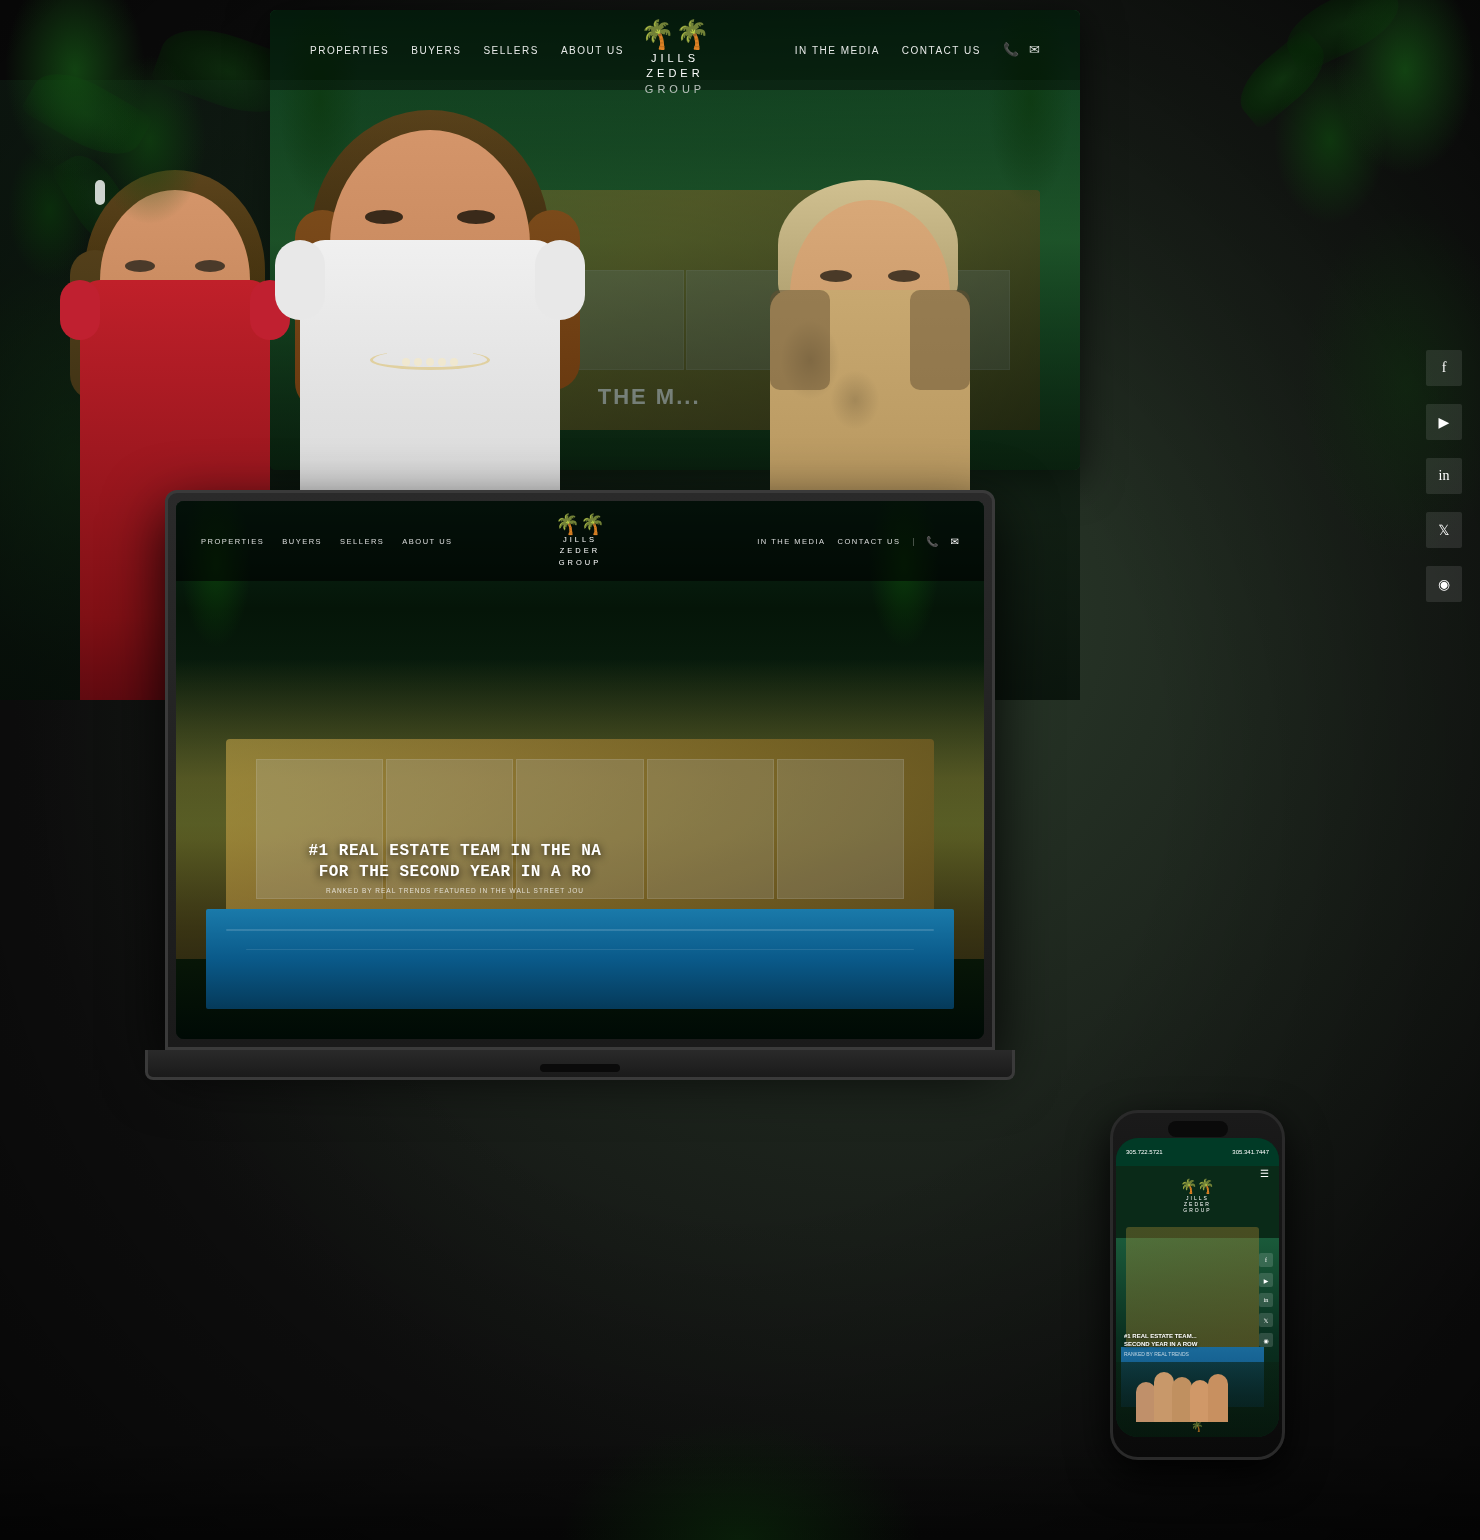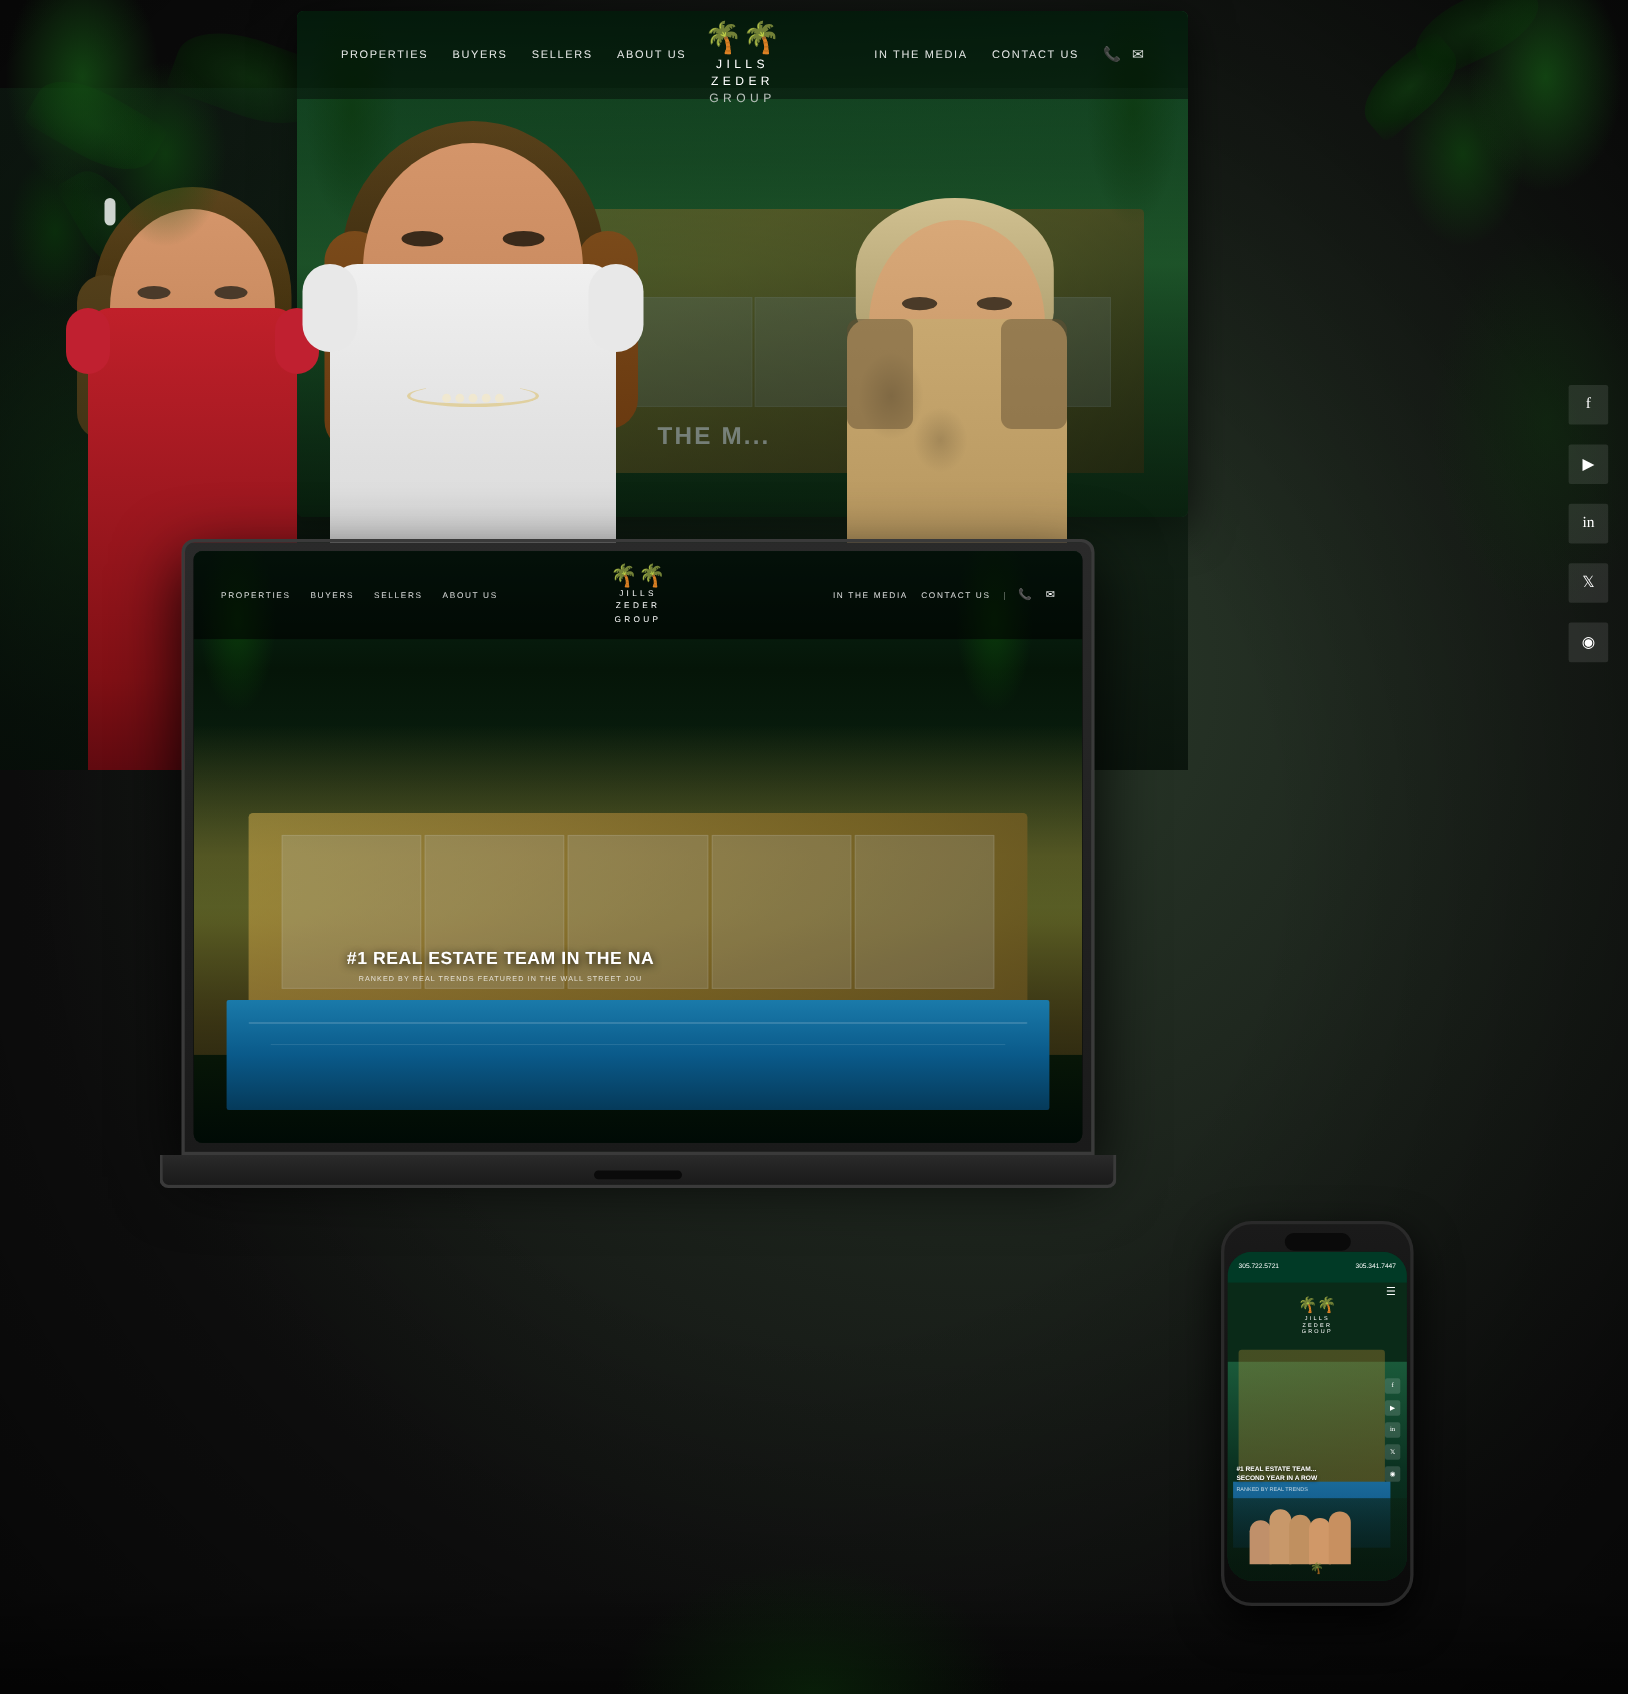--- a/index.html
+++ b/index.html
@@ -211,21 +211,21 @@
       left: 0;
       right: 250px;
       text-align: center;
       z-index: 10;
       padding: 0 20px;
     }
 
     .laptop-headline-h1 {
       font-size: 16px;
       color: white;
-      font-family: Liberation Sans, sans-serif;
+      font-family: Liberation Mono, monospace;
       font-weight: bold;
       letter-spacing: 0.5px;
       text-shadow: 0 2px 8px rgba(0,0,0,0.9);
       line-height: 1.3;
     }
 
     .laptop-headline-sub {
       font-size: 6.5px;
       color: rgba(255,255,255,0.75);
       font-family: 'Arial', sans-serif;
@@ -944,20 +944,21 @@
             <span class="laptop-nav-link">IN THE MEDIA</span>
             <span class="laptop-nav-link">CONTACT US</span>
             <span style="color:rgba(255,255,255,0.6);font-size:8px;">|</span>
             <span style="color:white;font-size:10px;">📞</span>
             <span style="color:white;font-size:10px;">✉</span>
           </div>
         </div>
 
         <div class="laptop-headline">
           <div class="laptop-headline-h1">#1 REAL ESTATE TEAM IN THE NA</div>
+          <div class="laptop-headline-h1">FOR THE SECOND YEAR IN A RO</div>
           <div class="laptop-headline-sub">RANKED BY REAL TRENDS FEATURED IN THE WALL STREET JOU</div>
         </div>
 
       </div>
     </div>
   </div>
   <div class="laptop-base">
     <div class="laptop-notch"></div>
   </div>
 </div>

